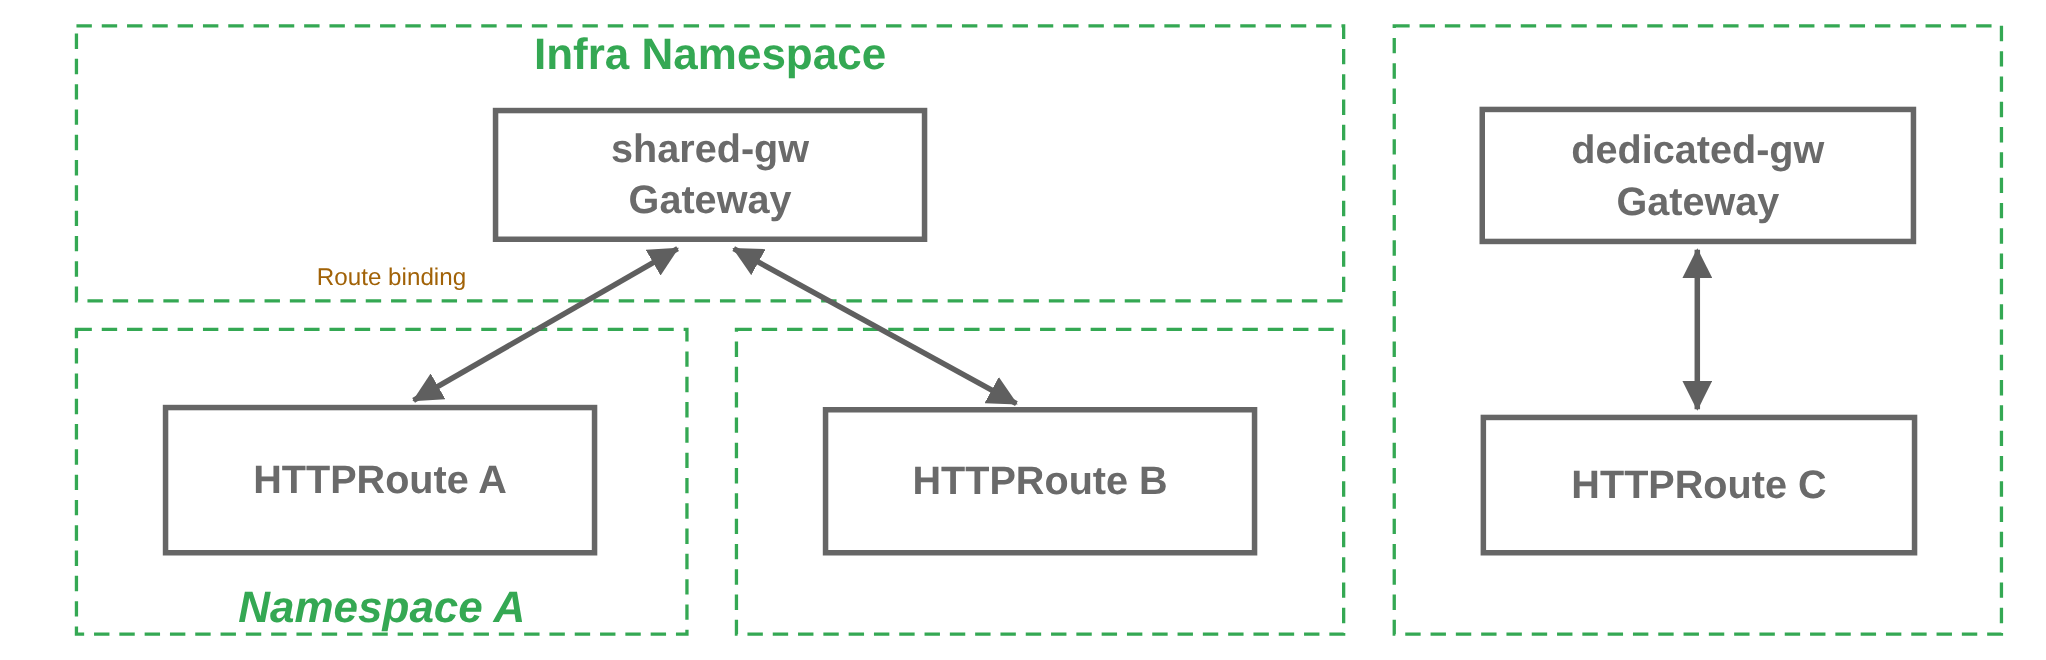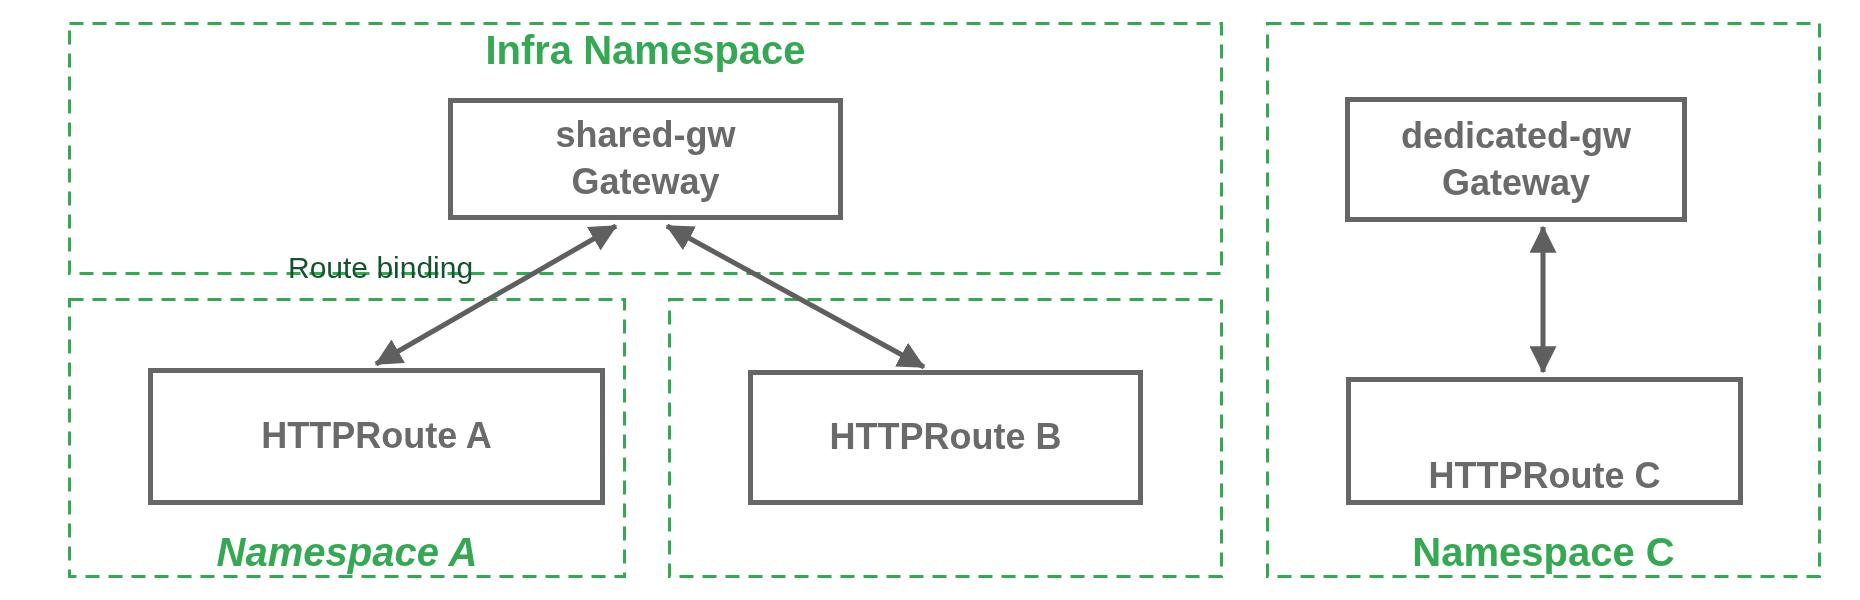--- a/index.html
+++ b/index.html
@@ -53,25 +53,24 @@
     position: absolute;
     color: #34A853;
     font-weight: bold;
     font-size: 40px;
     line-height: 1.1;
     text-align: center;
     white-space: nowrap;
   }
   .annotation {
     position: absolute;
-    color: #14532d;
-    font-size: 30px;
+    color: #a16207;
+    font-size: 22px;
     line-height: 1.1;
     white-space: nowrap;
-    margin-top: 11px;
   }
 </style>
 </head>
 <body>
 
 <div class="canvas">
 
   <svg class="overlay" viewBox="0 0 1860 600" aria-hidden="true">
     <defs>
       <marker id="ah" viewBox="0 0 10 10" refX="9.5" refY="5" markerWidth="5.4" markerHeight="5.4" orient="auto-start-reverse">
@@ -91,35 +90,34 @@
 
   <div class="ns-label" style="left:68px; top:28px; width:1155px;">Infra Namespace</div>
 
   <div class="node" style="left:448px; top:98px; width:395px; height:122px;justify-content:center;">
     <span>shared-gw</span>
     <span>Gateway</span>
   </div>
 
   <div class="annotation" style="left:288px; top:240px;">Route binding</div>
 
-  <div class="node" style="left:148px; top:368px; width:457px; height:137px;">
+  <div class="node" style="left:148px; top:368px; width:395px; height:137px;">
     <span>HTTPRoute A</span>
   </div>
 
   <div class="ns-label" style="left:68px; top:530px; width:558px;font-style:italic;">Namespace A</div>
 
   <div class="node" style="left:748px; top:370px; width:395px; height:135px;justify-content:center;">
     <span>HTTPRoute B</span>
   </div>
 
 
-  <div class="node" style="left:1345px; top:97px; width:342px; height:125px;">
+  <div class="node" style="left:1345px; top:97px; width:397px; height:125px;">
     <span>dedicated-gw</span>
     <span>Gateway</span>
   </div>
 
-  <div class="node" style="left:1346px; top:377px; width:397px; height:128px;justify-content:flex-end;">
+  <div class="node" style="left:1346px; top:377px; width:397px; height:128px;">
     <span>HTTPRoute C</span>
   </div>
 
-  <div class="ns-label" style="left:1266px; top:530px; width:555px;">Namespace C</div>
 
 </div>
 
 </body></html>

